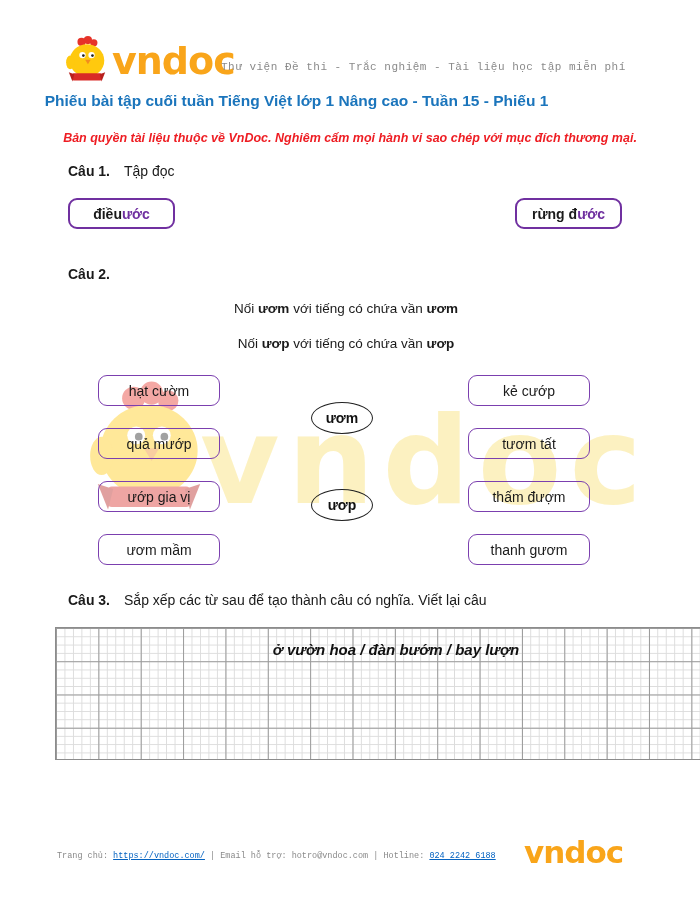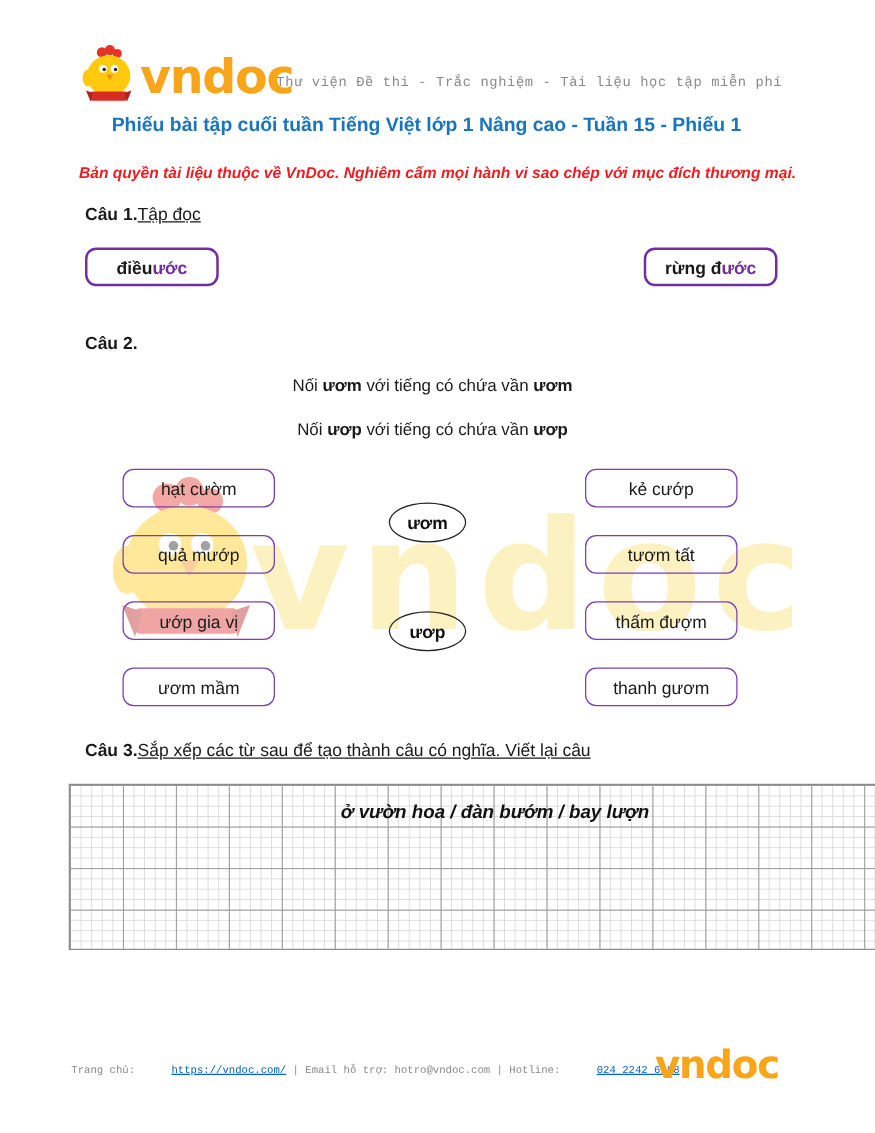--- a/index.html
+++ b/index.html
@@ -28,32 +28,32 @@
     font-size:38px; font-weight:900; color:#F9A51A; letter-spacing:-1px;
     line-height:1; font-family:"DejaVu Sans", sans-serif; margin-left:2px;
   }
   .tagline {
     left:221px; top:61px; width:420px;
     font-family:"Liberation Mono","DejaVu Sans Mono",monospace;
     font-size:11px; color:#8a8a8a; letter-spacing:.5px; z-index:2;
   }
 
   .title {
-    left:0; top:92px; width:593px; text-align:right;
+    left:0; top:92px; width:593px; text-align:center;
     font-size:15.5px; font-weight:bold; color:#1B75BC; z-index:2;
   }
   .copyright {
     left:0; top:131px; width:700px; text-align:center;
     font-size:12.5px; font-weight:bold; font-style:italic; color:#EE1D23; z-index:2;
   }
 
   
   .q-line { left:68px; font-size:14px; color:#1a1a1a; z-index:2; }
   .q-label { font-weight:bold; }
-  .q-prompt { margin-left:0;text-decoration:underline; }
+  .q-prompt { margin-left:14px; }
 
   .word-row {
     left:68px; top:198px; width:554px; display:flex; justify-content:space-between; z-index:2;
   }
   .word-box {
     width:107px; height:31px; border:2px solid #7030A0; border-radius:9px;
     display:flex; align-items:center; justify-content:center;
     font-size:14px; font-weight:bold; color:#1a1a1a; background:transparent;
   }
   .purple { color:#7030A0; }
@@ -93,21 +93,21 @@
   .answer-line {
     position:absolute; left:0; top:13px; width:100%; text-align:center;
     font-size:15px; font-weight:bold; font-style:italic; color:#111;
   }
 
   
   .footer-text {
     left:57px; top:851px; font-family:"Liberation Mono","DejaVu Sans Mono",monospace;
     font-size:8.5px; color:#8a8a8a; z-index:2; letter-spacing:0;
   }
-  .footer-text a { color:#0563C1; text-decoration:underline; cursor:pointer;margin-left:24px; }
+  .footer-text a { color:#0563C1; text-decoration:underline; cursor:pointer; }
   .footer-logo {
     left:524px; top:834px; font-size:31px; font-weight:900; letter-spacing:-1px;
     color:#F9A51A; font-family:"DejaVu Sans", sans-serif; z-index:2;
   }
 </style>
 </head>
 <body>
 
 <div class="page">
 

